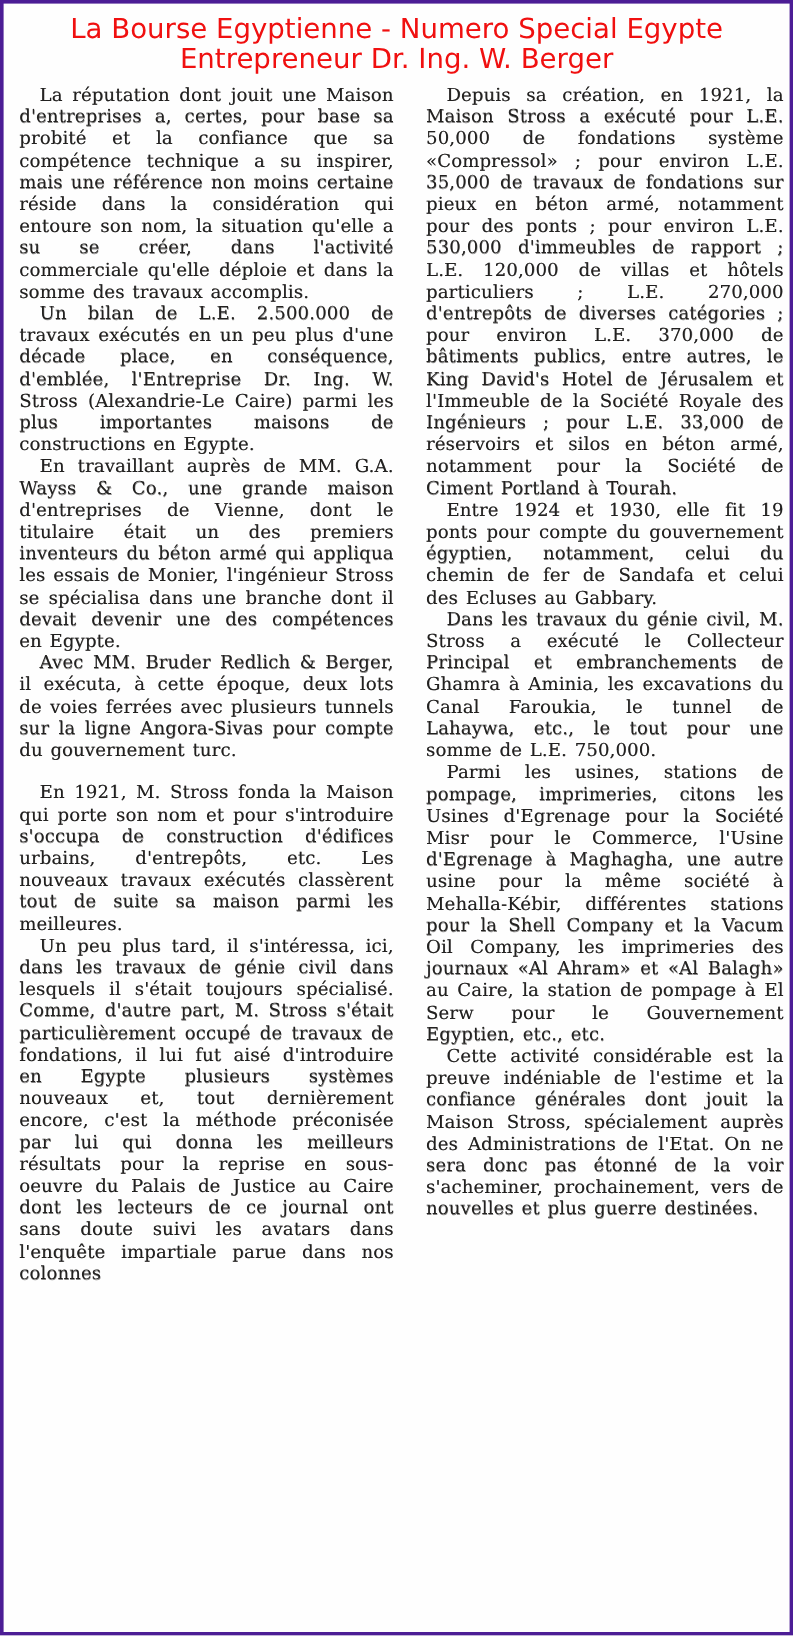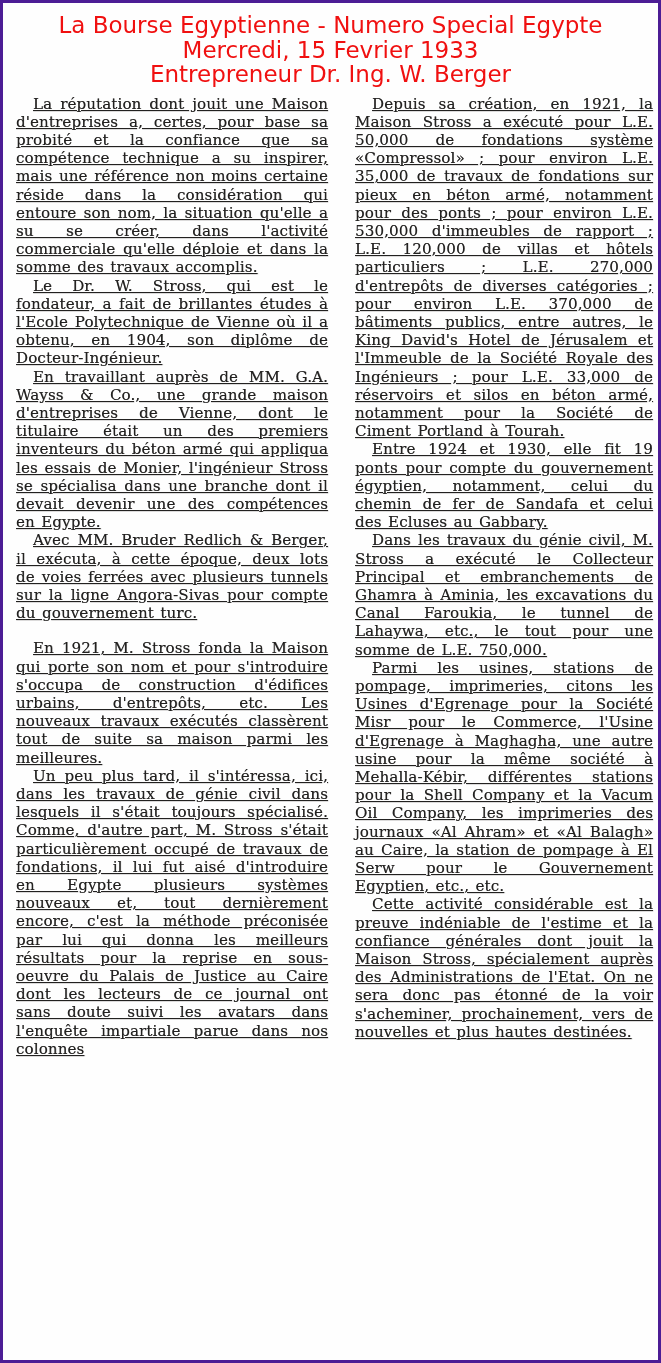--- a/index.html
+++ b/index.html
@@ -41,43 +41,41 @@
     letter-spacing: 0.15px;
     word-spacing: 1.5px;
     text-shadow: 0.3px 0.3px 0 rgba(40,38,36,0.55);
     filter: blur(0.12px);
   }
   .col-left  { width: 312px; }
   .col-right { width: 298px; }
   .col p {
     margin: 0;
     text-indent: 17px;
-    text-decoration: underline;
   }
   .col p.gap-before { margin-top: 17px; }
 </style>
 </head>
 <body>
 
 <div class="page">
   <header class="masthead">
     <div class="title-line">La Bourse Egyptienne - Numero Special Egypte</div>
-    <div class="title-line">Mercredi, 15 Fevrier 1933</div>
     <div class="title-line">Entrepreneur Dr. Ing. W. Berger</div>
   </header>
   <main class="columns">
     <div class="col col-left">
         <p>La réputation dont jouit une Maison d'entreprises a, certes, pour base sa probité et la confiance que sa compétence technique a su inspirer, mais une référence non moins certaine réside dans la considération qui entoure son nom, la situation qu'elle a su se créer, dans l'activité commerciale qu'elle déploie et dans la somme des travaux accomplis.</p>
-        <p>Le Dr. W. Stross, qui est le fondateur, a fait de brillantes études à l'Ecole Polytechnique de Vienne où il a obtenu, en 1904, son diplôme de Docteur-Ingénieur.</p>
+        <p>Un bilan de L.E. 2.500.000 de travaux exécutés en un peu plus d'une décade place, en conséquence, d'emblée, l'Entreprise Dr. Ing. W. Stross (Alexandrie-Le Caire) parmi les plus importantes maisons de constructions en Egypte.</p>
         <p>En travaillant auprès de MM. G.A. Wayss &amp; Co., une grande maison d'entreprises de Vienne, dont le titulaire était un des premiers inventeurs du béton armé qui appliqua les essais de Monier, l'ingénieur Stross se spécialisa dans une branche dont il devait devenir une des compétences en Egypte.</p>
         <p>Avec MM. Bruder Redlich &amp; Berger, il exécuta, à cette époque, deux lots de voies ferrées avec plusieurs tunnels sur la ligne Angora-Sivas pour compte du gouvernement turc.</p>
         <p class="gap-before">En 1921, M. Stross fonda la Maison qui porte son nom et pour s'introduire s'occupa de construction d'édifices urbains, d'entrepôts, etc. Les nouveaux travaux exécutés classèrent tout de suite sa maison parmi les meilleures.</p>
         <p>Un peu plus tard, il s'intéressa, ici, dans les travaux de génie civil dans lesquels il s'était toujours spécialisé. Comme, d'autre part, M. Stross s'était particulièrement occupé de travaux de fondations, il lui fut aisé d'introduire en Egypte plusieurs systèmes nouveaux et, tout dernièrement encore, c'est la méthode préconisée par lui qui donna les meilleurs résultats pour la reprise en sous-oeuvre du Palais de Justice au Caire dont les lecteurs de ce journal ont sans doute suivi les avatars dans l'enquête impartiale parue dans nos colonnes</p>
       </div>
     <div class="col col-right">
         <p>Depuis sa création, en 1921, la Maison Stross a exécuté pour L.E. 50,000 de fondations système «Compressol» ; pour environ L.E. 35,000 de travaux de fondations sur pieux en béton armé, notamment pour des ponts ; pour environ L.E. 530,000 d'immeubles de rapport ; L.E. 120,000 de villas et hôtels particuliers ; L.E. 270,000 d'entrepôts de diverses catégories ; pour environ L.E. 370,000 de bâtiments publics, entre autres, le King David's Hotel de Jérusalem et l'Immeuble de la Société Royale des Ingénieurs ; pour L.E. 33,000 de réservoirs et silos en béton armé, notamment pour la Société de Ciment Portland à Tourah.</p>
         <p>Entre 1924 et 1930, elle fit 19 ponts pour compte du gouvernement égyptien, notamment, celui du chemin de fer de Sandafa et celui des Ecluses au Gabbary.</p>
         <p>Dans les travaux du génie civil, M. Stross a exécuté le Collecteur Principal et embranchements de Ghamra à Aminia, les excavations du Canal Faroukia, le tunnel de Lahaywa, etc., le tout pour une somme de L.E. 750,000.</p>
         <p>Parmi les usines, stations de pompage, imprimeries, citons les Usines d'Egrenage pour la Société Misr pour le Commerce, l'Usine d'Egrenage à Maghagha, une autre usine pour la même société à Mehalla-Kébir, différentes stations pour la Shell Company et la Vacum Oil Company, les imprimeries des journaux «Al Ahram» et «Al Balagh» au Caire, la station de pompage à El Serw pour le Gouvernement Egyptien, etc., etc.</p>
-        <p>Cette activité considérable est la preuve indéniable de l'estime et la confiance générales dont jouit la Maison Stross, spécialement auprès des Administrations de l'Etat. On ne sera donc pas étonné de la voir s'acheminer, prochainement, vers de nouvelles et plus hautes destinées.</p>
+        <p>Cette activité considérable est la preuve indéniable de l'estime et la confiance générales dont jouit la Maison Stross, spécialement auprès des Administrations de l'Etat. On ne sera donc pas étonné de la voir s'acheminer, prochainement, vers de nouvelles et plus guerre destinées.</p>
       </div>
   </main>
 </div>
 
 </body></html>

